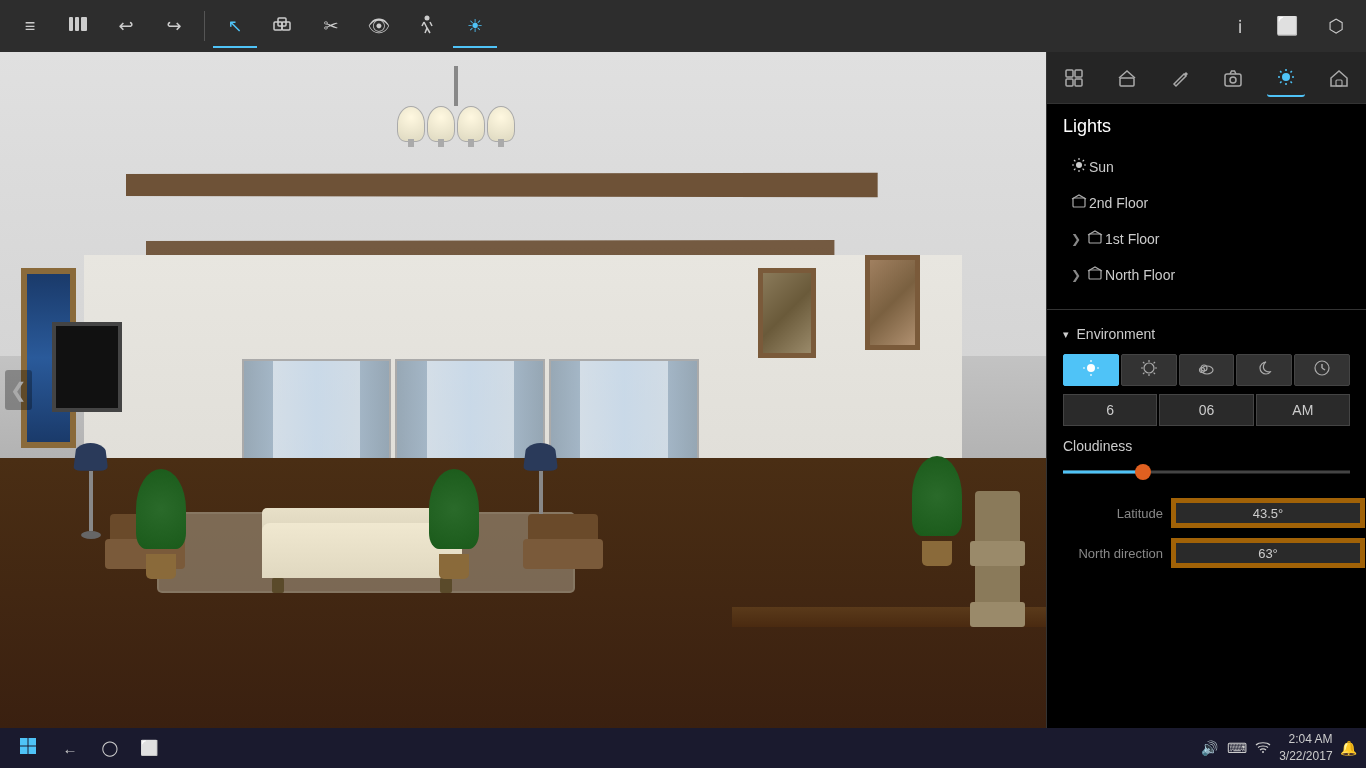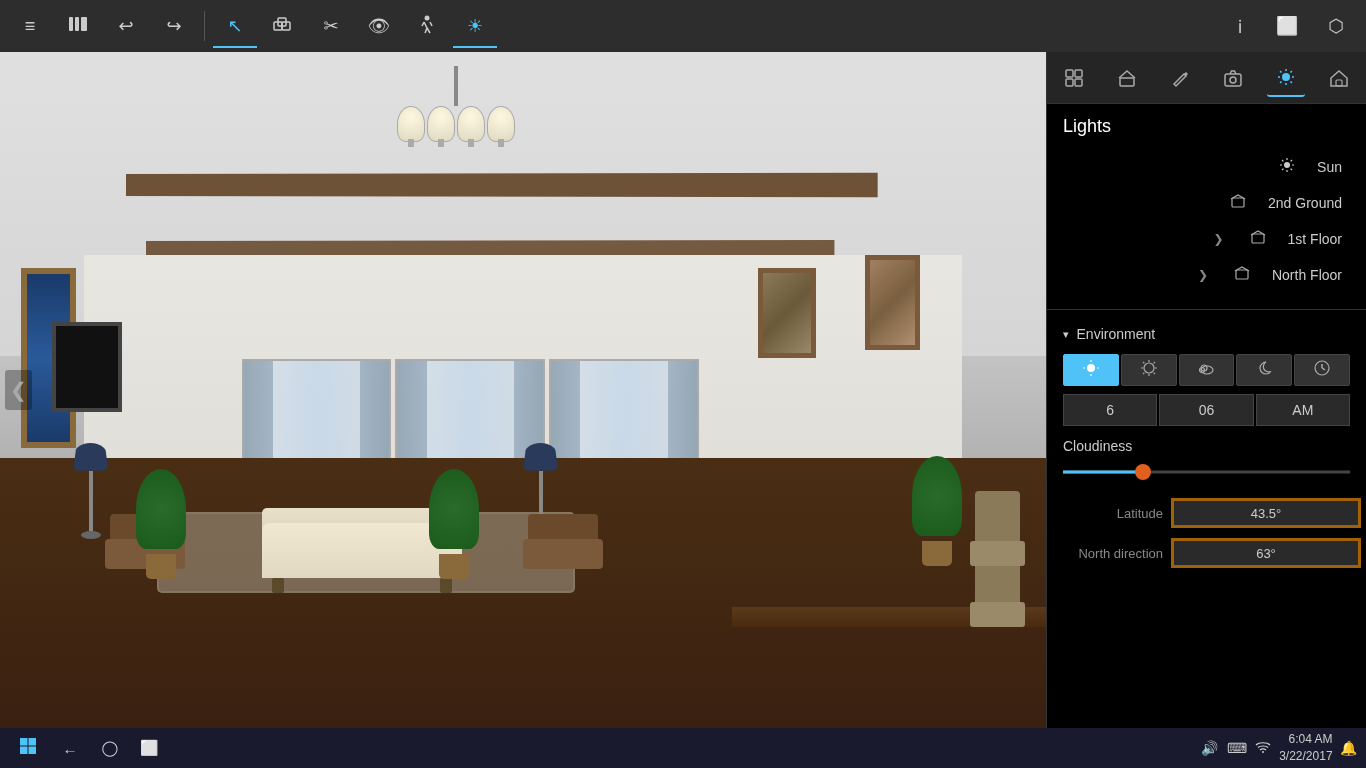--- a/index.html
+++ b/index.html
@@ -367,22 +367,21 @@
       margin-bottom: 12px;
     }
     .light-item {
       display: flex;
       align-items: center;
       padding: 8px 8px;
       color: #ccc;
       cursor: pointer;
       border-radius: 3px;
       font-size: 14px;
-      gap: 22px;
-      justify-content: flex-end;
+      gap: 2px;
     }
     .light-item .chevron { color: #888; font-size: 12px; margin-right: 4px; }
     .light-item .li-icon { font-size: 16px; color: #aaa; }
 
     
     .panel-divider { height: 1px; background: #333; margin: 4px 0; }
 
     
     .environment-section {
       padding: 12px 16px;
@@ -476,21 +475,21 @@
     .param-label {
       color: #888;
       font-size: 13px;
       min-width: 100px;
       text-align: right;
     }
     .param-input {
       flex: 1;
       height: 30px;
       background: #2a2a2a;
-      border: 3px solid #a16207;
+      border: 5px solid #a16207;
       color: #ccc;
       text-align: center;
       font-size: 13px;
       padding: 0 4px;
     }
     .param-btn {
       width: 28px;
       height: 28px;
       background: #333;
       border: 1px solid #555;
@@ -799,21 +798,21 @@
           <span>Sun</span>
         </div>
 
         <div class="light-item">
           <span class="li-icon">
             <svg width="16" height="16" viewBox="0 0 16 16" fill="none">
               <rect x="2" y="5" width="12" height="9" rx="1" stroke="#aaa" stroke-width="1.2"></rect>
               <path d="M1 6 L8 2 L15 6" stroke="#aaa" stroke-width="1.2" fill="none"></path>
             </svg>
           </span>
-          <span>2nd Ground</span>
+          <span>2nd Floor</span>
         </div>
 
         <div class="light-item">
           <span class="chevron">❯</span>
           <span class="li-icon">
             <svg width="16" height="16" viewBox="0 0 16 16" fill="none">
               <rect x="2" y="5" width="12" height="9" rx="1" stroke="#aaa" stroke-width="1.2"></rect>
               <path d="M1 6 L8 2 L15 6" stroke="#aaa" stroke-width="1.2" fill="none"></path>
             </svg>
           </span>
@@ -952,18 +951,18 @@
     <span class="taskbar-icon">⌨</span>
     <span class="taskbar-icon">
       <svg width="16" height="14" viewBox="0 0 16 14" fill="none">
         <path d="M1 5 C4 2 12 2 15 5" stroke="#ccc" stroke-width="1.2" fill="none"></path>
         <path d="M3 7.5 C5 5.5 11 5.5 13 7.5" stroke="#ccc" stroke-width="1.2" fill="none"></path>
         <path d="M5 10 C6.5 8.5 9.5 8.5 11 10" stroke="#ccc" stroke-width="1.2" fill="none"></path>
         <circle cx="8" cy="12" r="1" fill="#ccc"></circle>
       </svg>
     </span>
     <div class="taskbar-clock">
-      <div>6:04 AM</div>
+      <div>2:04 AM</div>
       <div>3/22/2017</div>
     </div>
     <span class="taskbar-icon">🔔</span>
   </div>
 </div>
 
 </body></html>

